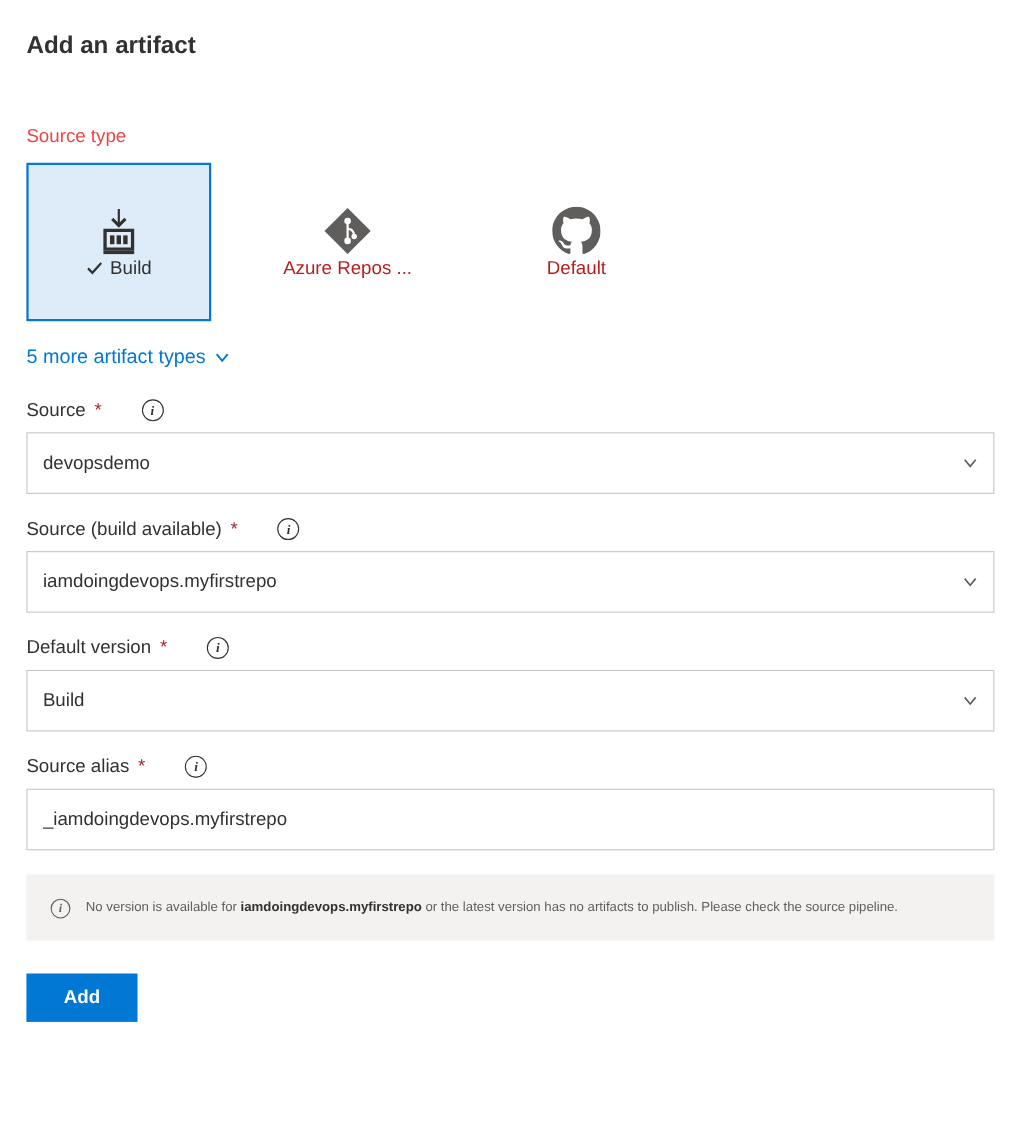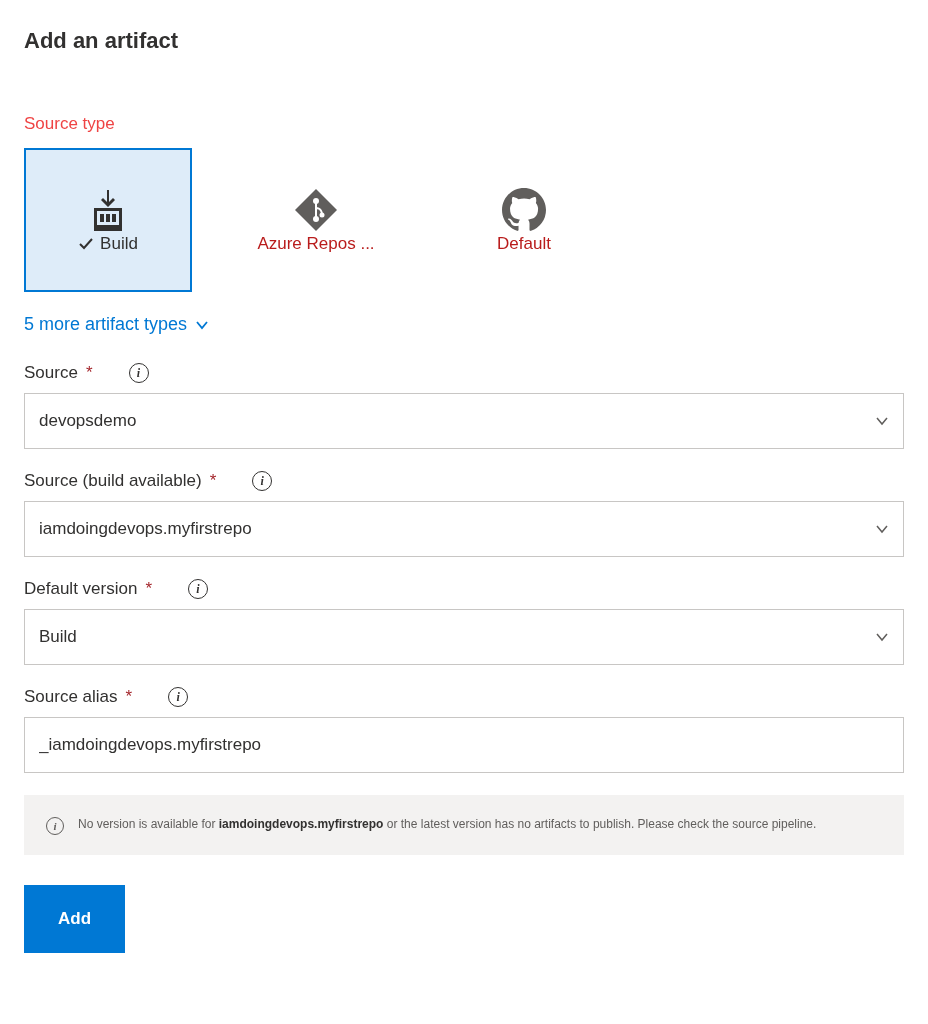--- a/index.html
+++ b/index.html
@@ -142,21 +142,21 @@
     color: #605e5c;
     line-height: 1.55;
   }
   .banner-text b { color: #323130; font-weight: 600; }
   .add-btn {
     background: #0078d4;
     color: #fff;
     border: none;
     font-size: 17px;
     font-weight: 600;
-    padding: 24px 34px;
+    padding: 12px 34px;
     cursor: pointer;
     font-family: inherit;
   }
   svg { display: block; }
 </style>
 </head>
 <body>
 
 
 

